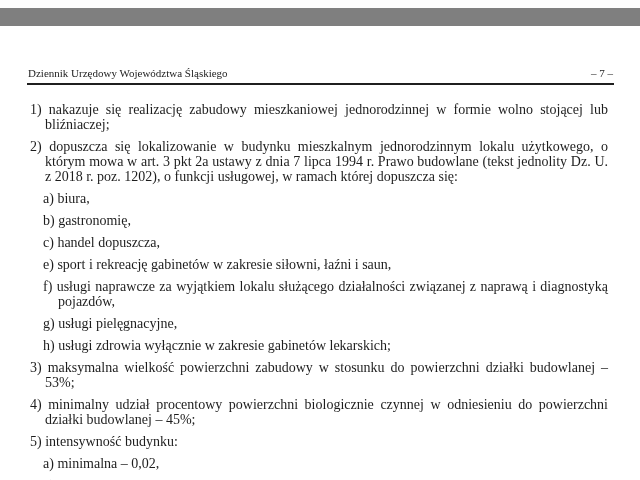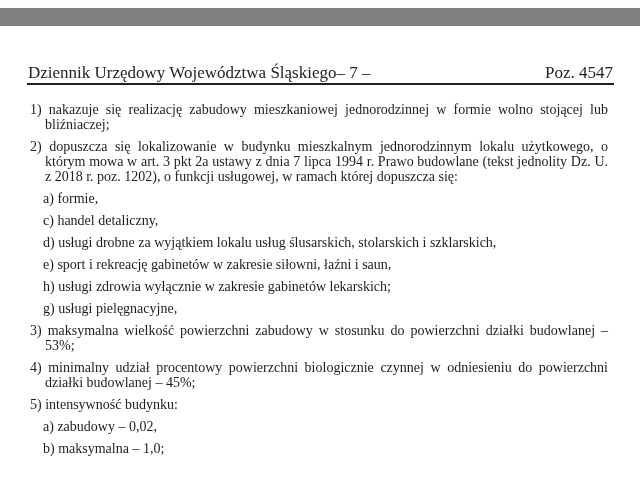--- a/index.html
+++ b/index.html
@@ -32,21 +32,21 @@
     width: 640px; height: 18px;
     background: #7f7f7f;
   }
   
   .header-row {
     position: absolute;
     top: 66px; left: 28px;
     width: 585px;
     display: flex;
     align-items: flex-start;
-    font-size: 17px;
+    font-size: 11px;
     line-height: 14px;
     color: #222222;
   }
   .header-left  { flex: 1; text-align: left;  white-space: nowrap; }
   .header-center{ flex: 0 0 auto; text-align: center; white-space: nowrap; }
   .header-right { flex: 1; text-align: right; white-space: nowrap; }
   .header-rule {
     position: absolute;
     top: 83px; left: 27px;
     width: 587px; height: 2px;
@@ -74,34 +74,34 @@
 <div class="viewport">
 
   <div class="top-strip"></div>
   <div class="gray-bar"></div>
 
   <div class="page">
 
     <div class="header-row">
       <span class="header-left">Dziennik Urzędowy Województwa Śląskiego</span>
       <span class="header-center">– 7 –</span>
-      <span class="header-right">Poz. 4547</span>
     </div>
     <div class="header-rule"></div>
 
     <div class="content">
       <p class="lvl1"><span>1)</span> <span>nakazuje się realizację zabudowy mieszkaniowej jednorodzinnej w formie wolno stojącej lub bliźniaczej;</span></p>
       <p class="lvl1"><span>2)</span> <span>dopuszcza się lokalizowanie w budynku mieszkalnym jednorodzinnym lokalu użytkowego, o którym mowa w&nbsp;art. 3 pkt 2a ustawy z dnia 7 lipca 1994 r. Prawo budowlane (tekst jednolity Dz. U. z 2018 r. poz. 1202), o funkcji usługowej, w ramach której dopuszcza się:</span></p>
-      <p class="lvl2"><span>a)</span> <span>formie,</span></p>
-      <p class="lvl2"><span>c)</span> <span>handel detaliczny,</span></p>
-      <p class="lvl2"><span>d)</span> <span>usługi drobne za wyjątkiem lokalu usług ślusarskich, stolarskich i szklarskich,</span></p>
+      <p class="lvl2"><span>a)</span> <span>biura,</span></p>
+      <p class="lvl2"><span>b)</span> <span>gastronomię,</span></p>
+      <p class="lvl2"><span>c)</span> <span>handel dopuszcza,</span></p>
       <p class="lvl2"><span>e)</span> <span>sport i rekreację gabinetów w zakresie siłowni, łaźni i saun,</span></p>
+      <p class="lvl2"><span>f)</span> <span>usługi naprawcze za wyjątkiem lokalu służącego działalności związanej z&nbsp;naprawą i&nbsp;diagnostyką pojazdów,</span></p>
+      <p class="lvl2"><span>g)</span> <span>usługi pielęgnacyjne,</span></p>
       <p class="lvl2"><span>h)</span> <span>usługi zdrowia wyłącznie w zakresie gabinetów lekarskich;</span></p>
-      <p class="lvl2"><span>g)</span> <span>usługi pielęgnacyjne,</span></p>
       <p class="lvl1"><span>3)</span> <span>maksymalna wielkość powierzchni zabudowy w stosunku do powierzchni działki budowlanej – 53%;</span></p>
       <p class="lvl1"><span>4)</span> <span>minimalny udział procentowy powierzchni biologicznie czynnej w&nbsp;odniesieniu do powierzchni działki budowlanej – 45%;</span></p>
       <p class="lvl1"><span>5)</span> <span>intensywność budynku:</span></p>
-      <p class="lvl2"><span>a)</span> <span>zabudowy – 0,02,</span></p>
+      <p class="lvl2"><span>a)</span> <span>minimalna – 0,02,</span></p>
       <p class="lvl2"><span>b)</span> <span>maksymalna – 1,0;</span></p>
     </div>
 
   </div>
 </div>
 
 </body></html>

